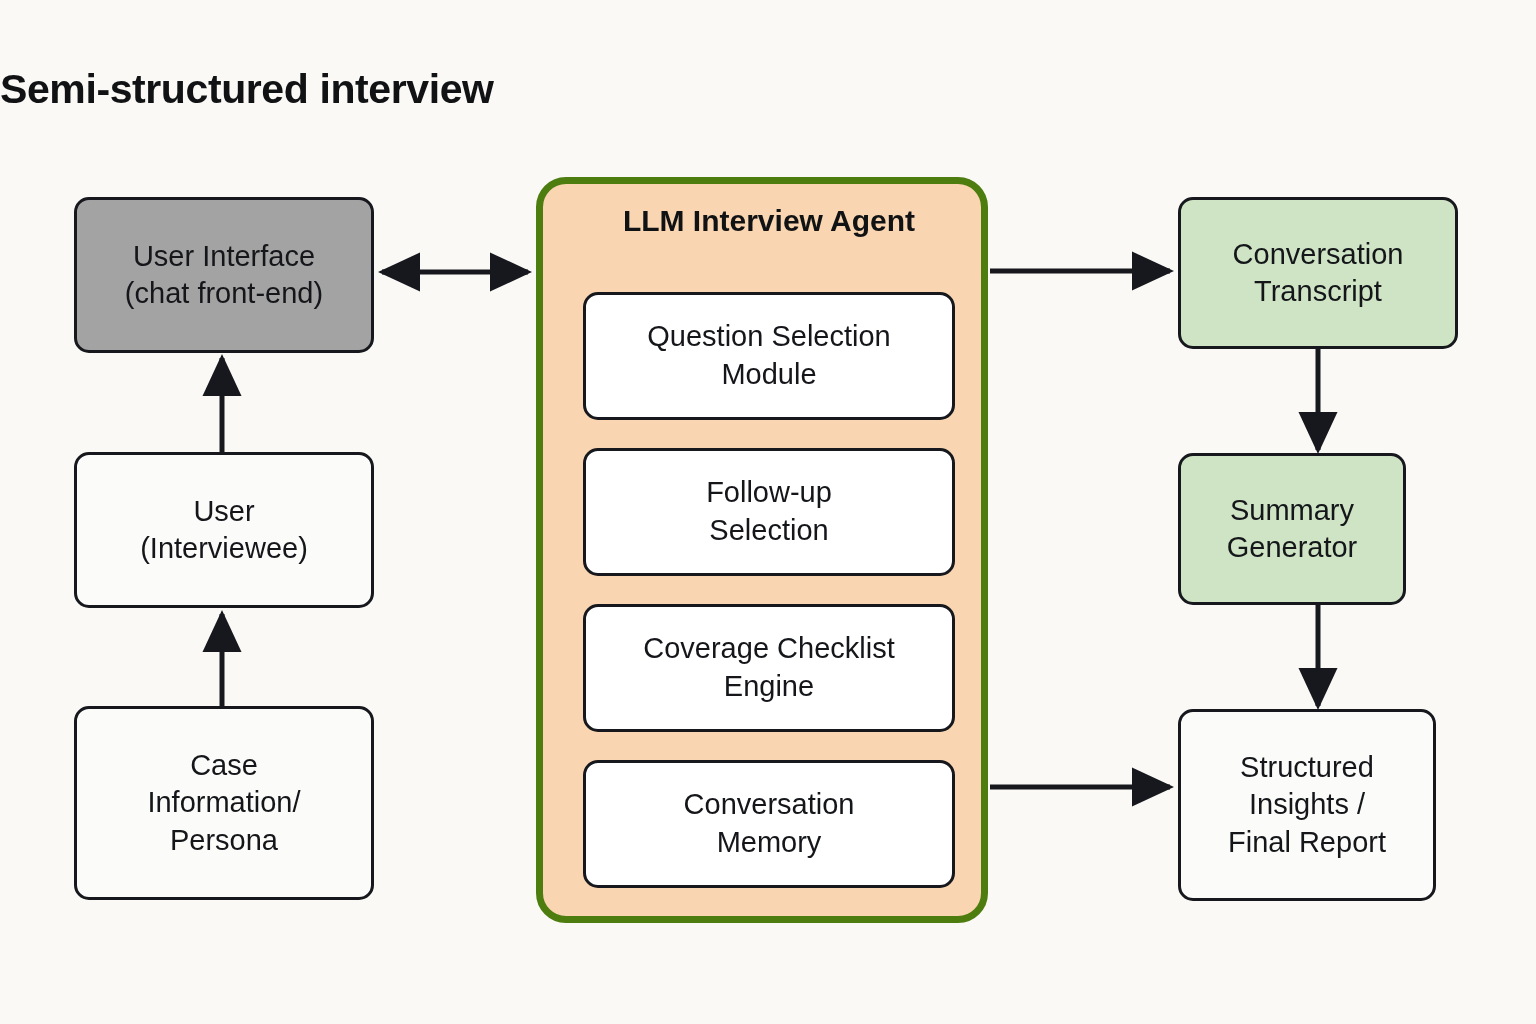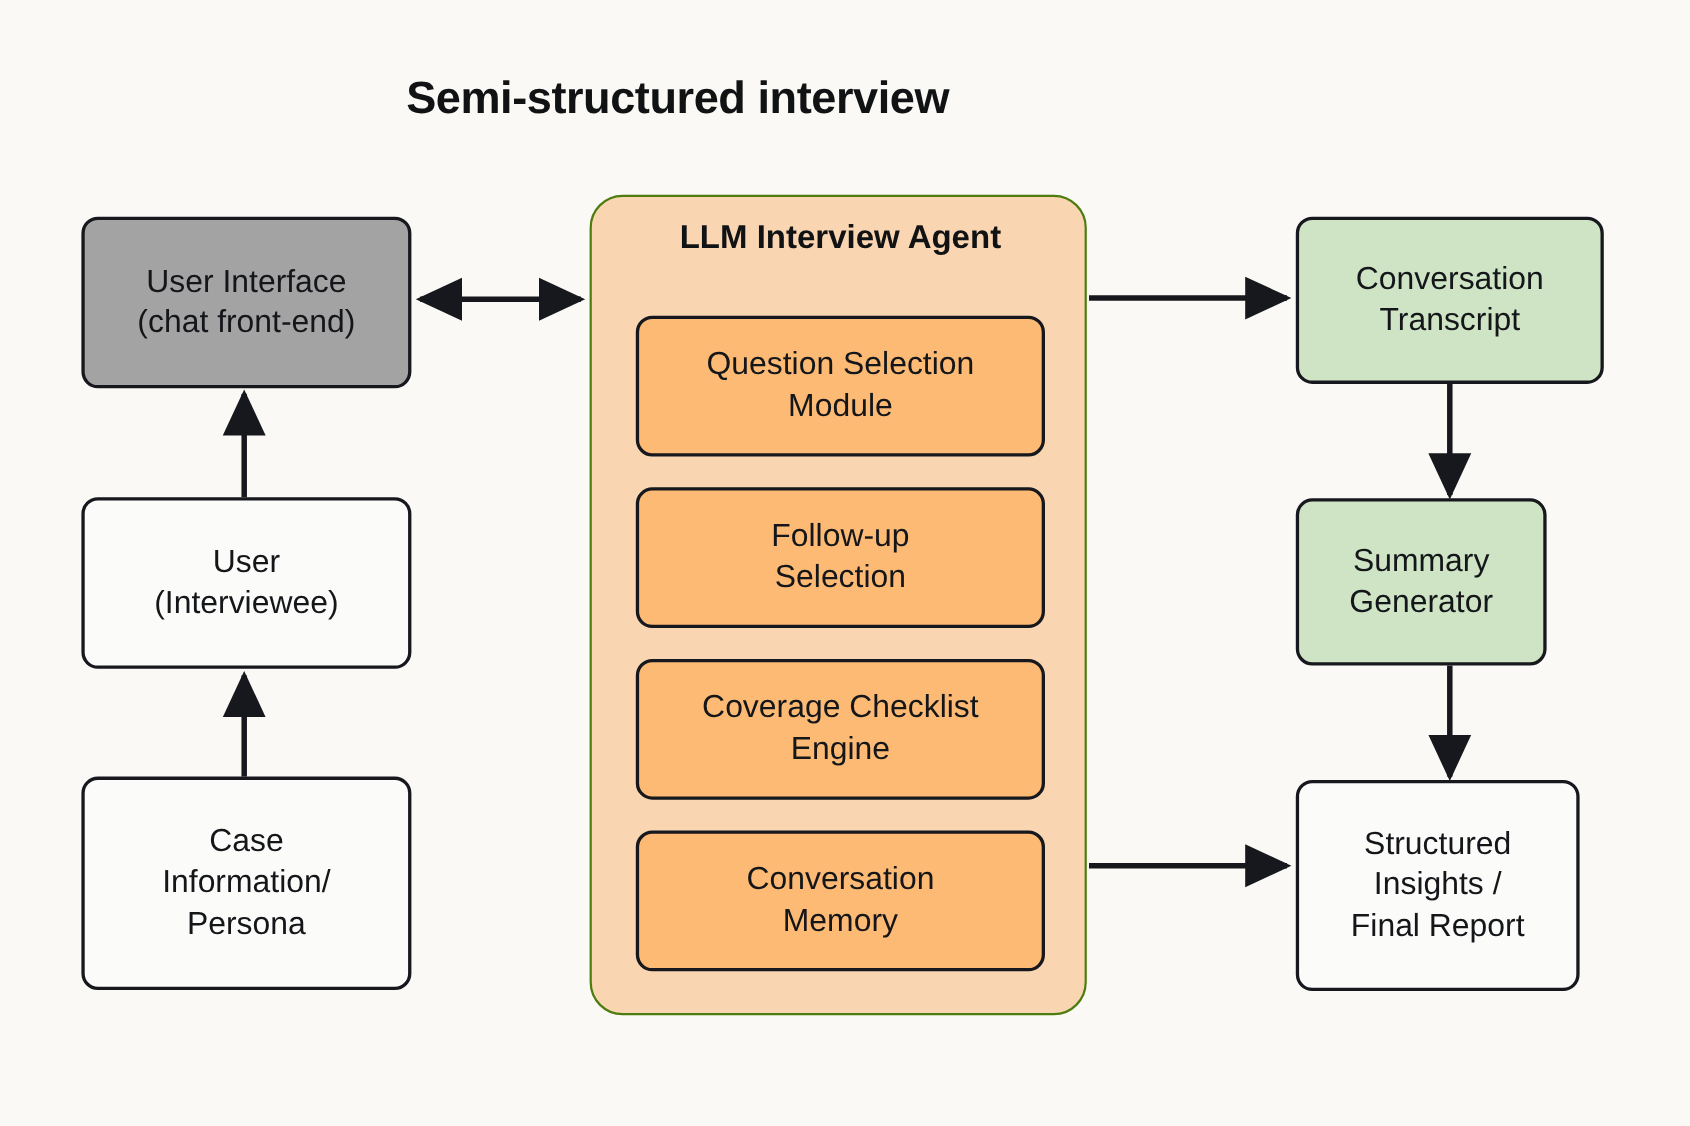--- a/index.html
+++ b/index.html
@@ -26,21 +26,20 @@
     width: 1536px;
     height: 1024px;
     pointer-events: none;
   }
 
   .title {
     position: absolute;
     left: 0;
     top: 66px;
     width: 1232px;
-    text-align: center;
     font-size: 41px;
     font-weight: bold;
     letter-spacing: -0.4px;
     color: #111214;
   }
 
   .node {
     position: absolute;
     box-sizing: border-box;
     border: 3px solid #16181d;
@@ -62,21 +61,21 @@
   .node--ui {
     background: #a3a3a3;
   }
   .node--green {
     background: #cee4c4;
   }
 
   .agent-panel {
     position: absolute;
     box-sizing: border-box;
-    border: 2px solid #4d7c0f;
+    border: 7px solid #4d7c0f;
     border-radius: 30px;
     background: #f9d6b1;
     left: 536px;
     top: 177px;
     width: 452px;
     height: 746px;
   }
   .agent-title {
     position: absolute;
     left: 0;
@@ -85,21 +84,21 @@
     text-align: center;
     font-size: 30px;
     font-weight: bold;
     color: #111214;
   }
   .agent-module {
     position: absolute;
     box-sizing: border-box;
     border: 3px solid #16181d;
     border-radius: 15px;
-    background: #fdba74;
+    background: #ffffff;
     left: 40px;
     width: 372px;
     height: 128px;
     display: flex;
     align-items: center;
     justify-content: center;
     text-align: center;
     line-height: 1.3;
     font-size: 29px;
     color: #14161a;

